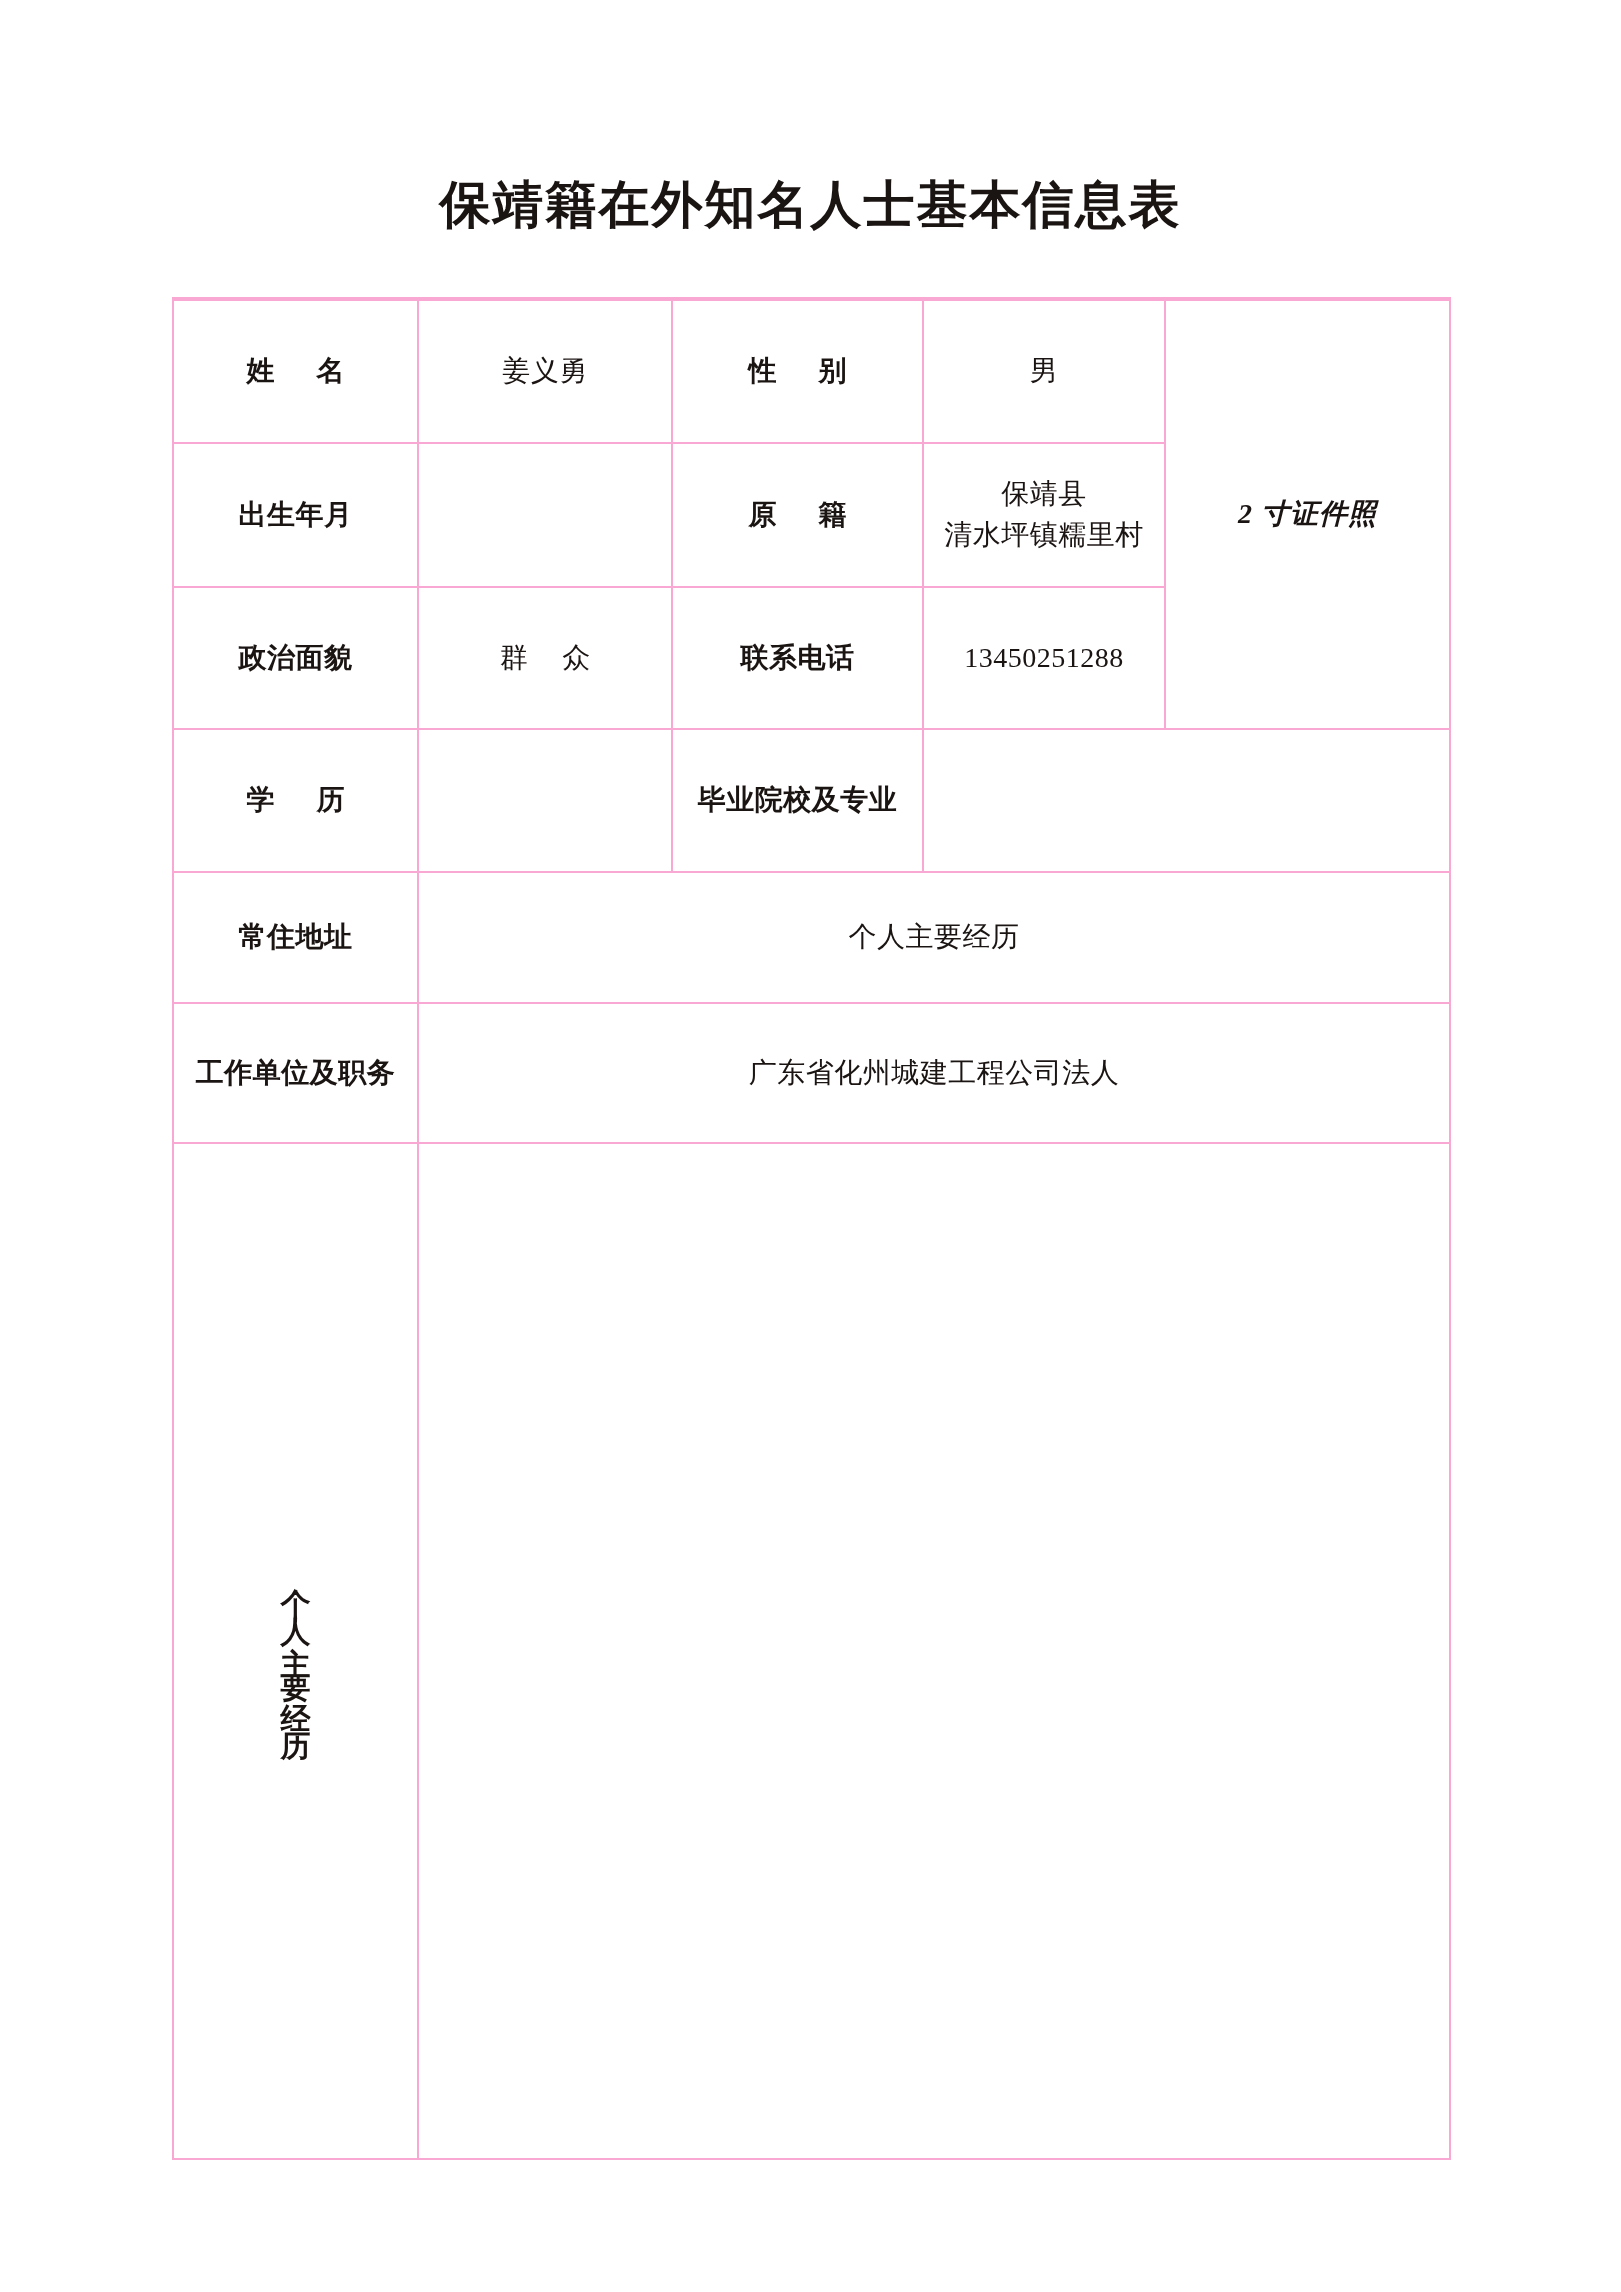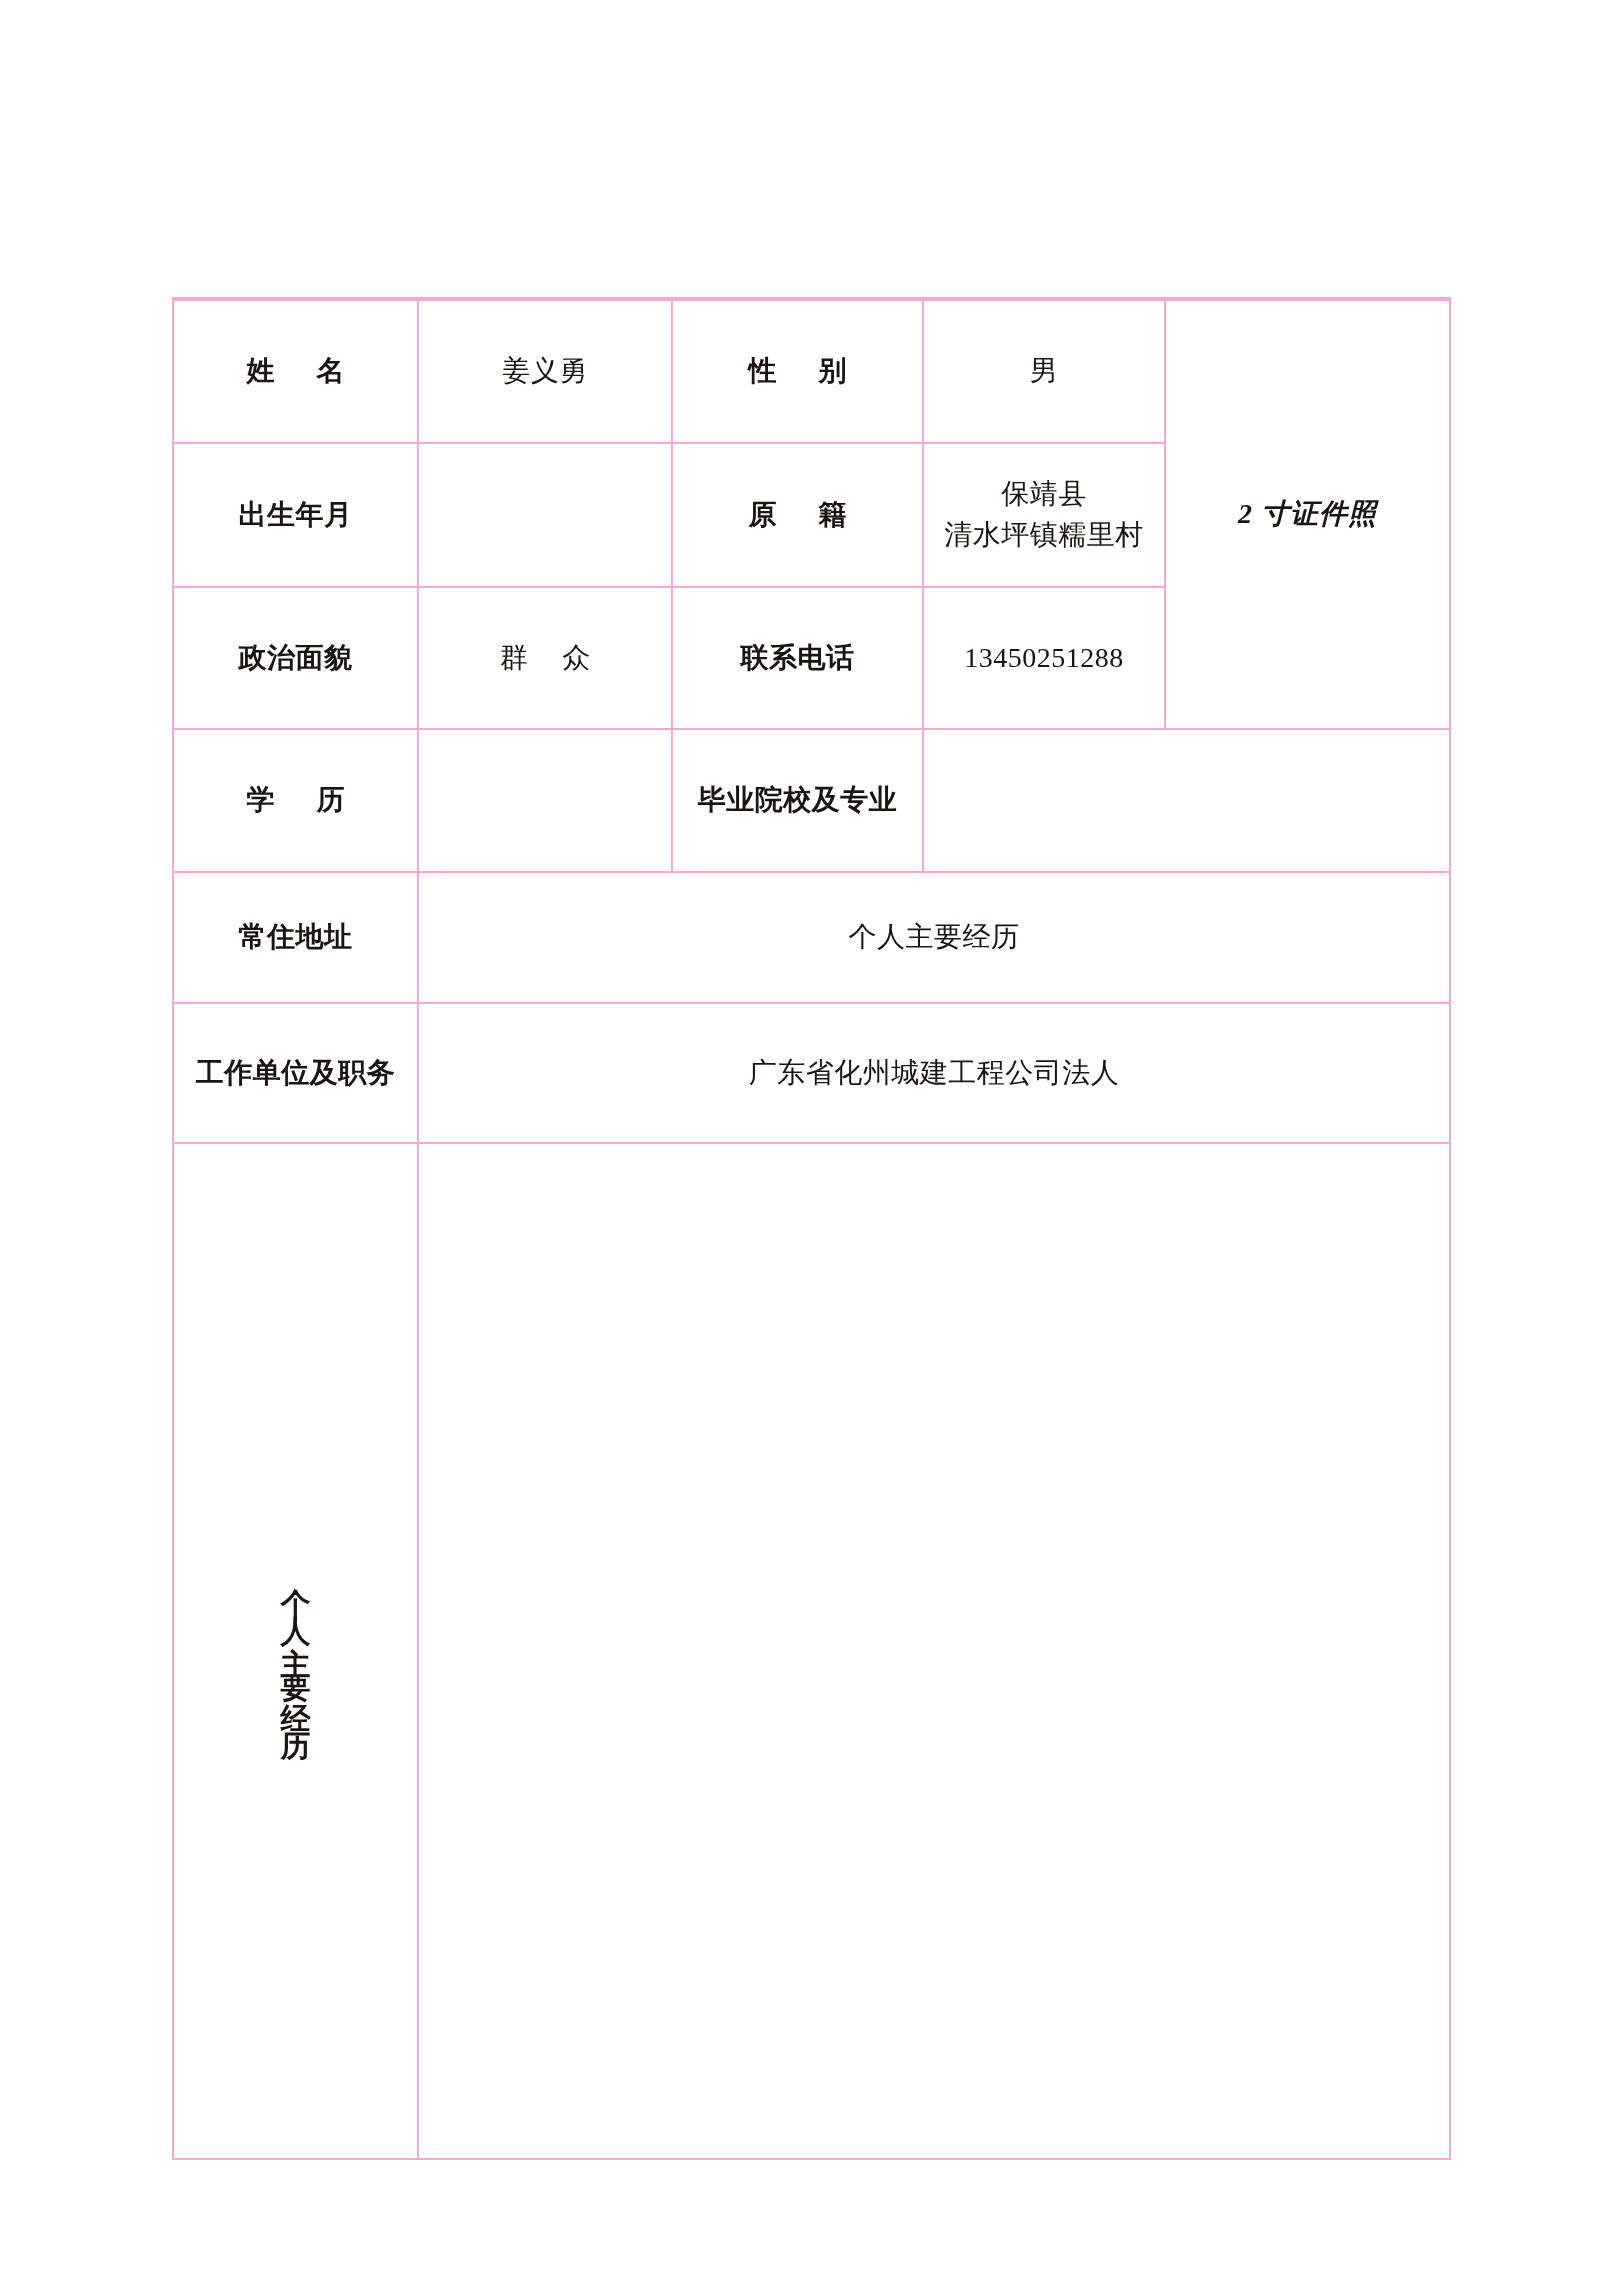--- a/index.html
+++ b/index.html
@@ -114,20 +114,21 @@
   .exp-content {
     height: 100%;
     width: 100%;
   }
 </style>
 </head>
 <body>
 
 <div class="page">
 
+  <div class="doc-title">保靖籍在外知名人士基本信息表</div>
 
   <table class="form-table">
     <colgroup>
       <col class="c1">
         <col class="c2">
         <col class="c3">
         <col class="c4">
         <col class="c5">
     </colgroup>
     <tbody>

